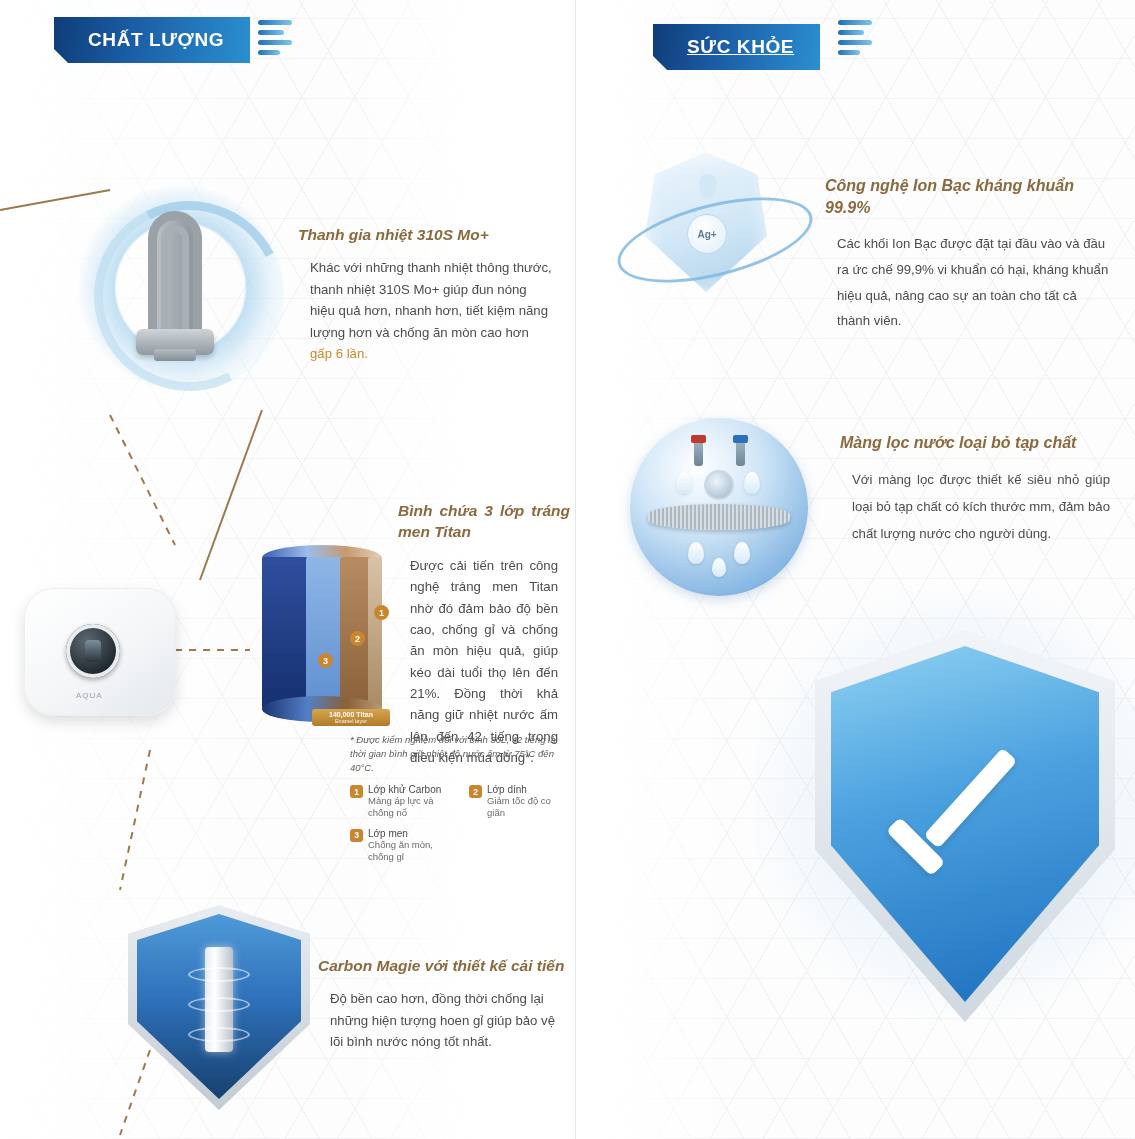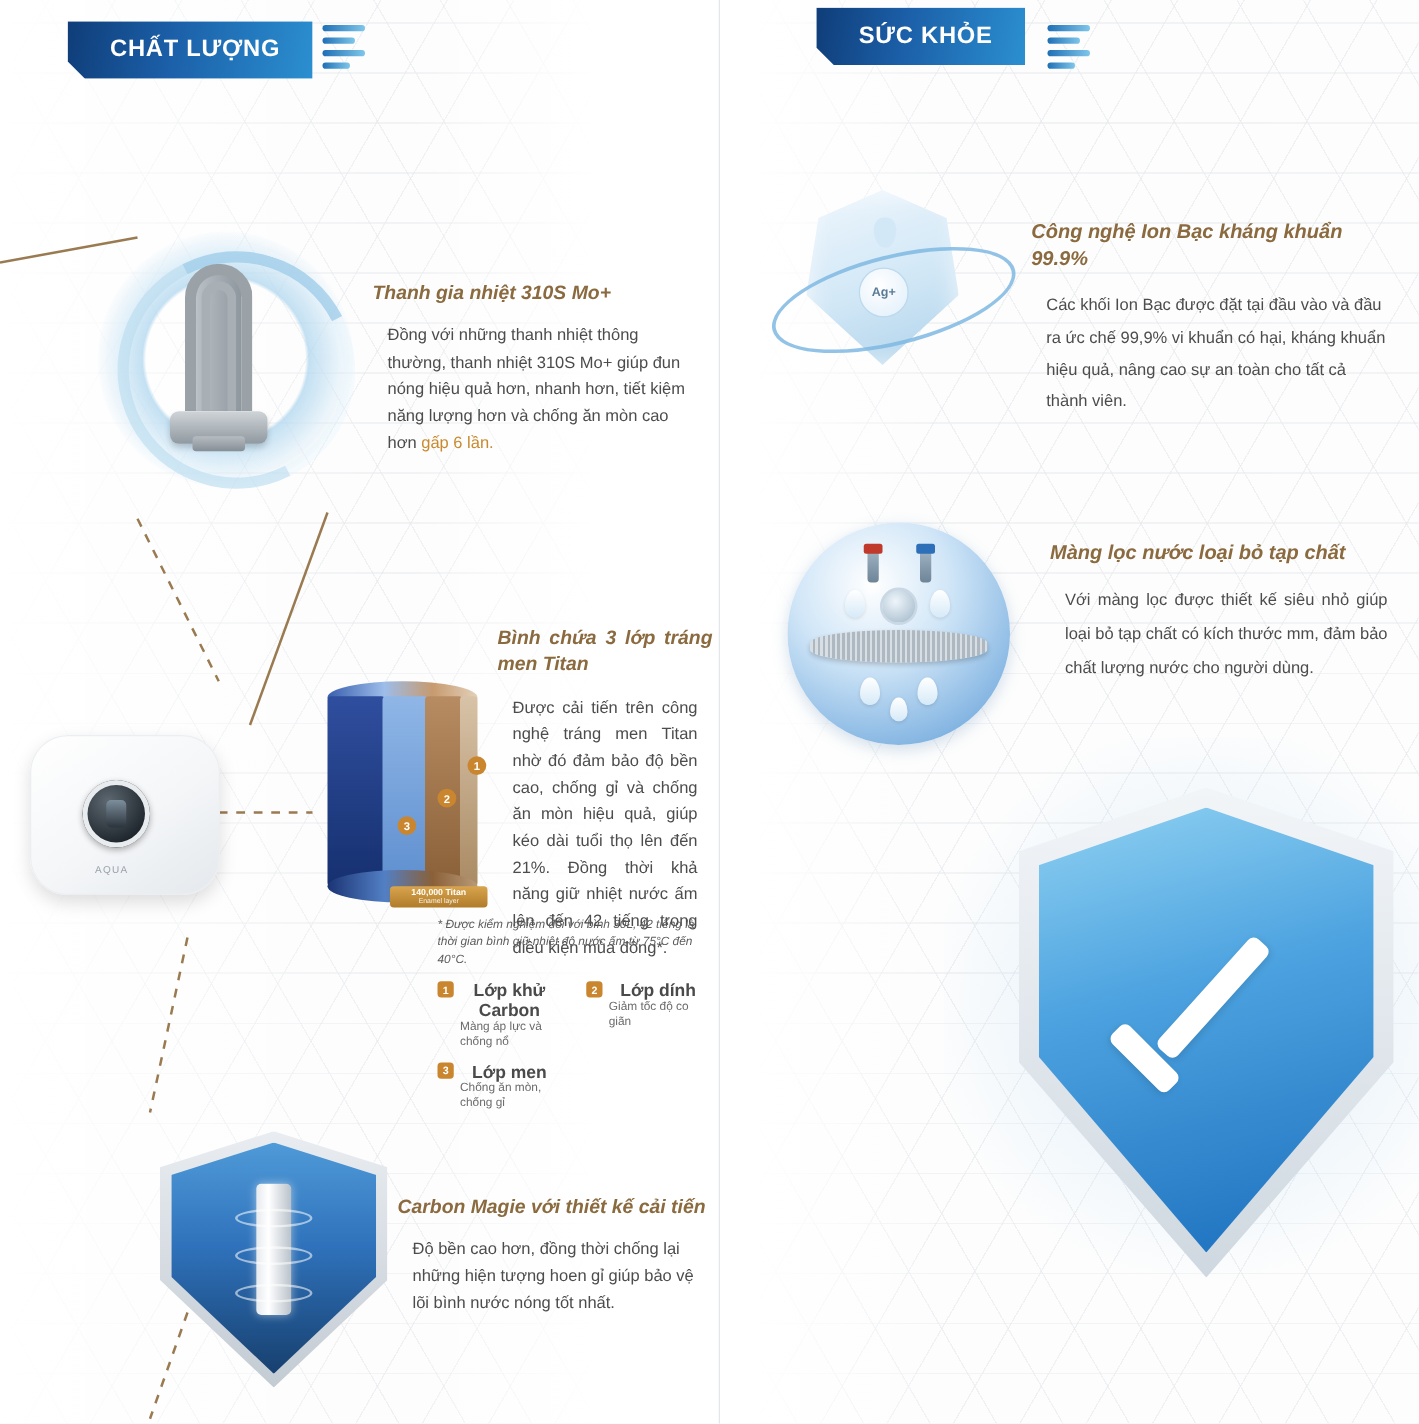--- a/index.html
+++ b/index.html
@@ -45,21 +45,21 @@
     padding:0 26px 0 34px;
     color:#fff;
     font-weight:bold;
     font-size:19px;
     letter-spacing:.6px;
     background:linear-gradient(100deg,#0f3d78 0%, #1b5fa8 42%, #2b8fd0 100%);
     clip-path:polygon(0 0, 100% 0, 100% 100%, 14px 100%, 0 calc(100% - 14px));
     box-shadow:0 2px 5px rgba(0,0,0,.18);
   }
   .banner-left  { left:54px;  top:17px; }
-  .banner-right { left:653px; top:6px; }
+  .banner-right { left:653px; top:24px;text-decoration:underline; }
 
   .speed-lines { position:absolute; top:20px; pointer-events:none; }
   .speed-lines span {
     display:block; height:5px; border-radius:3px;
     background:linear-gradient(90deg,#1f6fb5,#7fc6ea);
     margin-bottom:5px;
   }
   .speed-lines.l1 { left:258px; }
   .speed-lines.l2 { left:838px; }
 
@@ -185,21 +185,21 @@
 
   
   .legend { position:absolute; left:350px; top:784px; width:220px; font-size:9.5px; color:#555; }
   .legend .row { display:flex; gap:22px; }
   .legend .item { display:flex; gap:5px; margin-bottom:9px; width:97px; }
   .legend .dot {
     flex:0 0 auto; width:13px; height:13px; border-radius:3px;
     background:#c9862f; color:#fff; font-size:8.5px; font-weight:bold;
     display:flex; align-items:center; justify-content:center; margin-top:1px;
   }
-  .legend .lt { font-weight:bold; color:#4a4a4a; font-size:14px;text-align:center; }
+  .legend .lt { font-weight:normal; color:#4a4a4a; font-size:10px; }
   .legend .ld { color:#6b6b6b; font-size:9.5px; line-height:1.25; }
 
   .footnote {
     position:absolute; left:350px; top:733px; width:220px;
     font-size:9.5px; font-style:italic; color:#5d5d5d; line-height:1.45;
   }
 
   
   .shield-art { position:absolute; left:128px; top:905px; width:182px; height:205px; }
   .shield-outer {
@@ -372,21 +372,21 @@
   <div class="heater-rod">
     <div class="u"></div>
     <div class="u2"></div>
     <div class="base"></div>
     <div class="nut"></div>
   </div>
 </div>
 
 <div class="block" style="left:298px; top:224px; width:268px;">
   <p class="title">Thanh gia nhiệt 310S Mo+</p>
-  <p class="body"><span>Đồng với những thanh nhiệt thông thường, thanh nhiệt 310S Mo+ giúp đun nóng hiệu quả hơn, nhanh hơn, tiết kiệm năng lượng hơn và chống ăn mòn cao hơn </span><span class="hl">gấp 6 lần.</span></p>
+  <p class="body"><span>Khác với những thanh nhiệt thông thước, thanh nhiệt 310S Mo+ giúp đun nóng hiệu quả hơn, nhanh hơn, tiết kiệm năng lượng hơn và chống ăn mòn cao hơn </span><span class="hl">gấp 6 lần.</span></p>
 </div>
 
 <div class="tank">
   <div class="dial"></div>
   <div class="brand">AQUA</div>
 </div>
 
 <div class="cyl">
   <div class="top-ell"></div>
   <div class="layer l-blue"></div>

